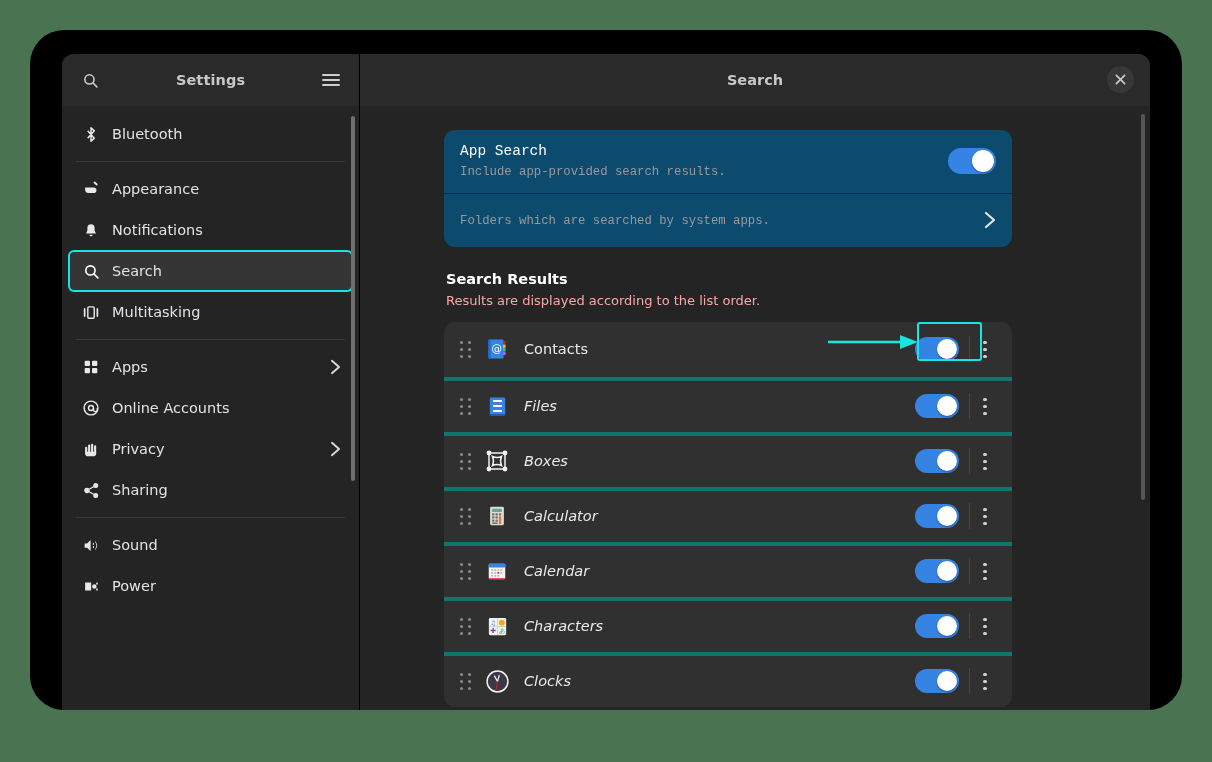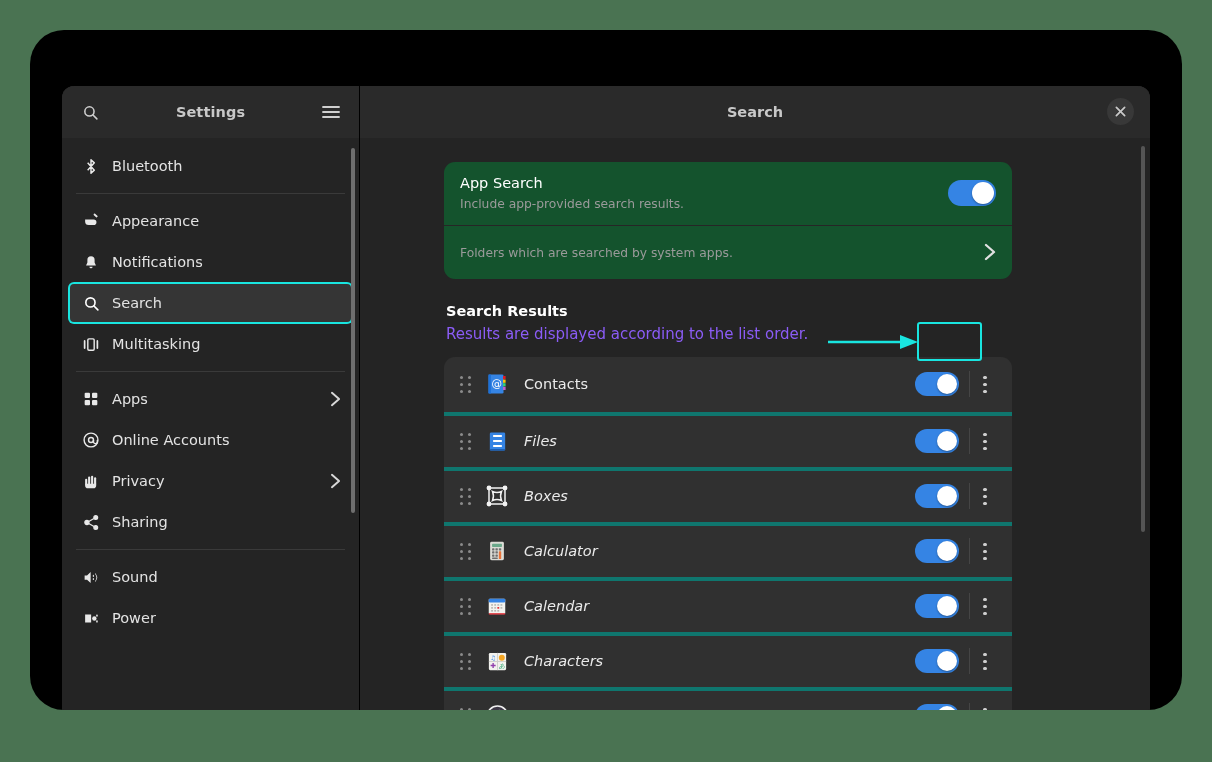--- a/index.html
+++ b/index.html
@@ -21,21 +21,20 @@
 
   
   #window {
     position:absolute; left:32px; top:24px;
     width:1088px; height:672px;
     background:#242424;
     border-top-left-radius:12px;
     border-top-right-radius:12px;
     overflow:hidden;
     display:flex;
-    margin-top:32px;
   }
 
   
   #sidebar {
     width:298px; flex:0 0 298px;
     background:#242424;
     border-right:1px solid #000;
     position:relative;
     display:flex; flex-direction:column;
   }
@@ -125,21 +124,21 @@
   #main-body {
     flex:1 1 auto; position:relative; overflow:hidden;
     padding:24px 0 0 0;
   }
   #content {
     width:568px; margin:0 auto; margin-left:84px;
   }
 
   
   .card {
-    background:#14532d; border-radius:11px; overflow:hidden;
+    background:#0c4a6e; border-radius:11px; overflow:hidden;font-family:Liberation Mono, monospace;
   }
   .card-row {
     display:flex; align-items:center;
     padding:12px 16px; min-height:54px;
     cursor:pointer;
   }
   .card-row + .card-row { border-top:1px solid #262626; }
   .card-row .texts { flex:1 1 auto; }
   .card-row .t-title {
     font-size:14.5px; color:#ffffff; line-height:1.35;
@@ -162,21 +161,21 @@
   }
   .toggle.small { width:44px; height:24px; border-radius:12px; flex:0 0 44px; }
   .toggle.small .knob { width:20px; height:20px; left:22px; top:2px; }
 
   
   .sect-title {
     font-size:14.5px; font-weight:bold; color:#ffffff;
     margin:24px 0 0 2px;
   }
   .sect-sub {
-    font-size:15px; color:#8b5cf6; margin:6px 0 14px 2px;
+    font-size:13px; color:#fca5a5; margin:6px 0 14px 2px;
   }
 
   
   #results { background:#303030; border-radius:11px; overflow:hidden; }
   .res-row {
     display:flex; align-items:center;
     height:55px; padding:0 12px 0 14px;
     position:relative;
   }
   .res-row + .res-row { border-top:4px solid #0f766e;font-style:italic; }

